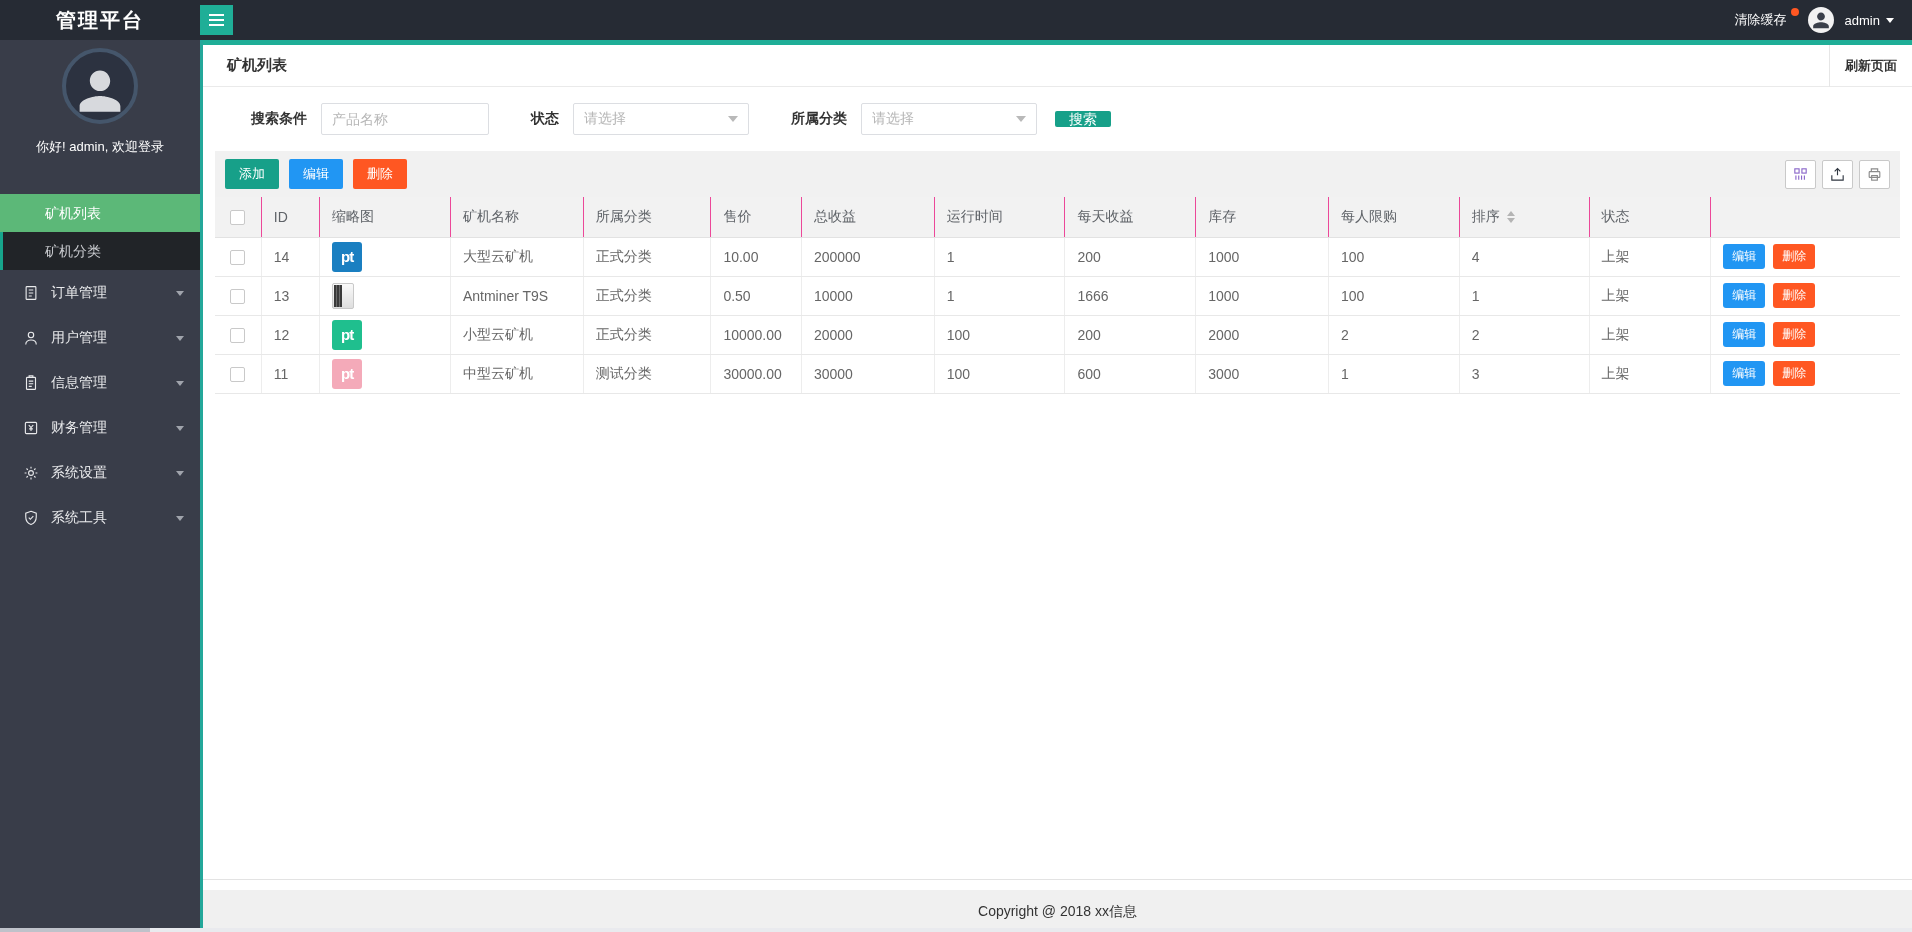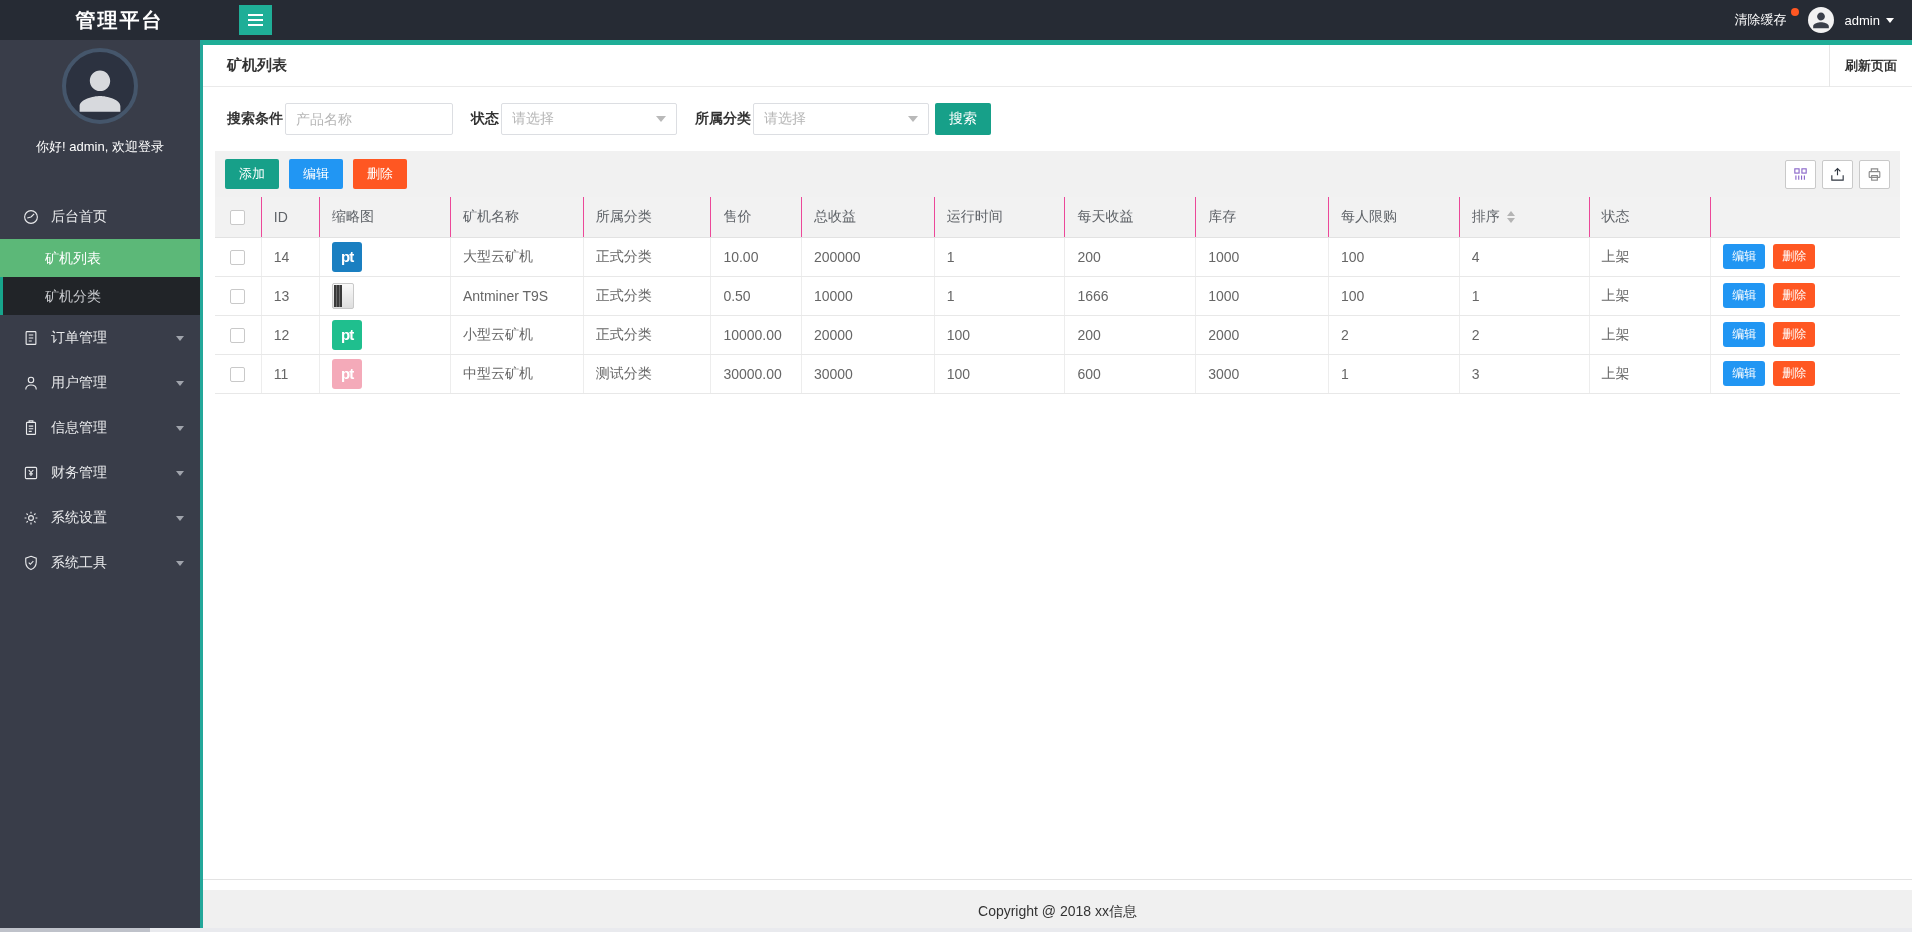--- a/index.html
+++ b/index.html
@@ -1,21 +1,21 @@
 <!DOCTYPE html>
 <html><head>
 <meta charset="utf-8">
 <style>
   * { margin:0; padding:0; box-sizing:border-box; }
   html,body { width:1912px; height:932px; overflow:hidden; }
   body { font-family:"Liberation Sans","DejaVu Sans",sans-serif; background:#fff; position:relative; }
 
   
   .topbar { height:40px; background:#262b34; display:flex; align-items:center; position:relative; }
-  .topbar-title { width:239px; text-align:center; color:#fff; font-size:20px; font-weight:bold; letter-spacing:2px; }
+  .topbar-title { width:200px; text-align:center; color:#fff; font-size:20px; font-weight:bold; letter-spacing:2px; }
   .hamburger { width:33px; height:30px; background:#1fae97; display:flex; flex-direction:column; justify-content:center; align-items:center; gap:3px; cursor:pointer; }
   .hamburger i { display:block; width:15px; height:2px; background:#fff; }
   .topbar-right { margin-left:auto; display:flex; align-items:center; gap:11px; padding-right:18px; }
   .clear-cache { color:#fff; font-size:13px; cursor:pointer; position:relative; padding-right:10px; }
   .clear-cache .dot { position:absolute; right:-2px; top:-3px; width:8px; height:8px; border-radius:50%; background:#ff5722; }
   .avatar-sm { width:26px; height:26px; border-radius:50%; background:#f2f2f2; display:flex; align-items:center; justify-content:center; overflow:hidden; }
   .avatar-sm svg { width:20px; height:20px; fill:#3a3f4a; }
   .admin-box { color:#fff; font-size:13px; display:flex; align-items:center; gap:6px; cursor:pointer; }
   .caret-down { width:0; height:0; border:4px solid transparent; border-top:5px solid #fff; margin-top:4px; }
 
@@ -42,28 +42,28 @@
   .sub-item { height:38px; line-height:38px; padding-left:42px; color:#cbcdd1; font-size:14px; cursor:pointer; background:#212428; }
   .sub-item.active { background:#5cb878; color:#fff; margin-left:-3px; padding-left:45px; }
 
   
   .content-card { flex:1; background:#fff; display:flex; flex-direction:column; border-bottom:1px solid #e3e3e3; margin-bottom:10px; min-height:0; }
   .accent-bar { height:5px; background:#1fae97; }
   .page-header { height:42px; display:flex; align-items:center; border-bottom:1px solid #eaeaea; }
   .page-title { padding:0 24px; font-size:15px; font-weight:bold; color:#333; }
   .refresh-btn { margin-left:auto; border-left:1px solid #e6e6e6; padding:0 15px; line-height:42px; font-size:13px; color:#333; font-weight:bold; cursor:pointer; }
 
-  .search-row { display:flex; align-items:center; padding:16px 0 16px 24px; gap:2px; }
+  .search-row { display:flex; align-items:center; padding:16px 0 16px 24px; gap:14px;margin-left:24px; }
   .form-label { font-size:14px; color:#333; font-weight:bold; }
   .search-input { width:168px; height:32px; border:1px solid #dcdee2; border-radius:2px; padding:0 10px; font-size:14px; color:#333; outline:none; font-family:inherit; }
   .search-input::placeholder { color:#b6b6b6; }
   .sel { width:176px; height:32px; border:1px solid #dcdee2; border-radius:2px; display:flex; align-items:center; padding:0 10px; font-size:14px; color:#b6b6b6; cursor:pointer; background:#fff; }
   .sel .sel-caret { margin-left:auto; width:0; height:0; border:5px solid transparent; border-top:6px solid #b9b9b9; margin-top:5px; }
   .gap-lg { width:14px; }
-  .btn-search { width:56px; height:32px; background:#17a089; color:#fff; border:none; border-radius:2px; font-size:14px; cursor:pointer; margin-left:4px; font-family:inherit; }
+  .btn-search { width:56px; height:16px; background:#17a089; color:#fff; border:none; border-radius:2px; font-size:14px; cursor:pointer; margin-left:4px; font-family:inherit; }
 
   .toolbar { background:#f1f1f1; margin:0 12px; padding:8px 10px; display:flex; align-items:center; }
   .tb-btn { height:30px; padding:0 14px; border:none; border-radius:2px; color:#fff; font-size:13px; cursor:pointer; margin-right:10px; font-family:inherit; }
   .tb-add { background:#17a089; }
   .tb-edit { background:#2196f3; }
   .tb-del { background:#ff5722; }
   .tb-icons { margin-left:auto; display:flex; gap:6px; }
   .tb-icon-btn { width:31px; height:29px; background:#fff; border:1px solid #c9c9c9; border-radius:2px; display:flex; align-items:center; justify-content:center; cursor:pointer; }
   .tb-icon-btn svg { width:17px; height:17px; fill:none; stroke-width:1.6; }
 
@@ -119,29 +119,20 @@
   <aside class="sidebar">
     <div class="profile">
       <div class="avatar-lg">
         <svg viewBox="0 0 24 24">
             <path d="M12 12.5c2.6 0 4.7-2.1 4.7-4.7S14.6 3 12 3 7.3 5.1 7.3 7.7 9.4 12.5 12 12.5zm0 2.3c-3.1 0-9.4 1.6-9.4 4.7V22h18.8v-2.5c0-3.1-6.3-4.7-9.4-4.7z"></path>
           </svg>
       </div>
       <div class="greeting">你好!  admin, 欢迎登录</div>
     </div>
     <nav class="side-nav" id="side-nav">
-        <div class="nav-item">
-          <span class="nico">
-            <svg viewBox="0 0 24 24">
-              <circle cx="12" cy="12" r="8.5"></circle>
-              <path d="M12 12l4.2-4.2M12 12l-5 1.3"></path>
-            </svg>
-          </span>
-          <span class="nlabel">后台首页</span>
-        </div>
         <div class="submenu">
           <div class="sub-item active">矿机列表</div>
           <div class="sub-item">矿机分类</div>
         </div>
         <div class="nav-item">
           <span class="nico">
             <svg viewBox="0 0 24 24">
               <rect x="5.5" y="3.5" width="13" height="17" rx="1"></rect>
               <path d="M9 8h6M9 12h6M9 16h4"></path>
             </svg>

